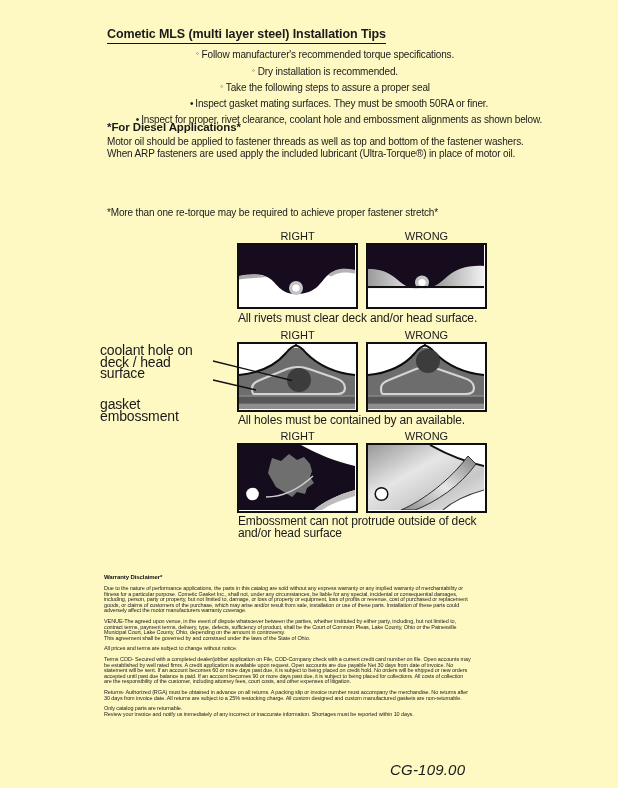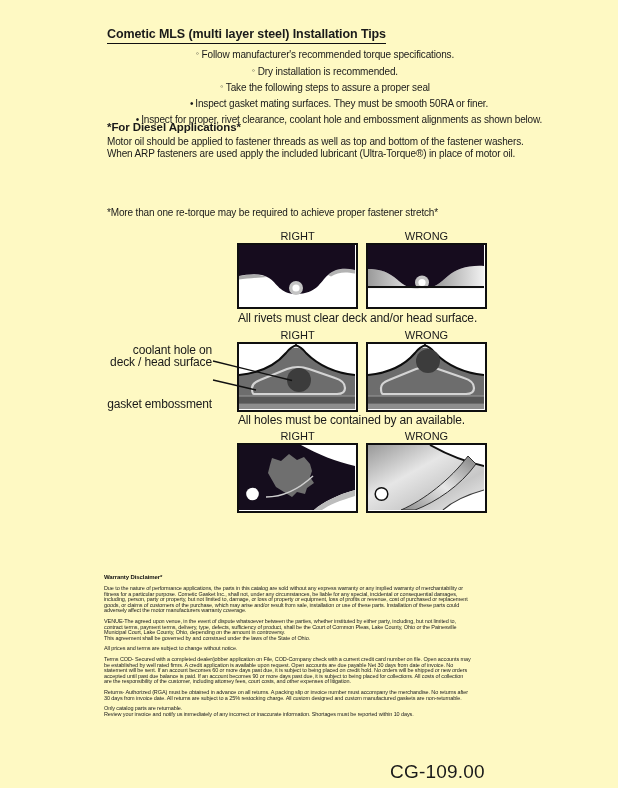--- a/index.html
+++ b/index.html
@@ -12,25 +12,25 @@
   .body-txt{font-size:10px;letter-spacing:-0.15px;line-height:11.8px;}
   .tip-row{line-height:16px;font-size:10px;letter-spacing:-0.15px;text-align:center;}
   .tip-row .m1{font-size:8px;vertical-align:1.5px;margin-right:3px;}
   .tip-row.sub{padding-left:28px;}
   .tip-row .m2{font-size:10px;margin-right:2px;}
   .sec-head{font-size:11.5px;font-weight:bold;letter-spacing:-0.1px;}
   .rw-label{font-size:11px;font-weight:normal;text-align:center;width:121px;letter-spacing:0;}
   .dbox{border:2.5px solid #0f0f0f;width:121px;box-sizing:border-box;background:#fff;}
   .dbox svg{display:block;}
   .caption{font-size:12px;letter-spacing:-0.15px;line-height:12px;}
-  .ptr-label{font-size:12px;letter-spacing:-0.15px;line-height:11.5px;text-align:right;width:112px;}
+  .ptr-label{font-size:14px;letter-spacing:-0.15px;line-height:11.5px;text-align:left;width:112px;}
   .fine{font-size:5.5px;letter-spacing:-0.1px;line-height:5.6px;color:#222;}
   .fine-head{font-size:6px;font-weight:bold;letter-spacing:-0.1px;color:#111;}
   .fine-block > div{margin-bottom:5px;}
-  .pageno{font-size:19px;letter-spacing:0.2px;}
+  .pageno{font-size:15px;letter-spacing:0.2px;font-style:italic;}
 </style>
 </head>
 <body>
 
 <div class="page">
 
   <div class="abs" style="left:107px;top:24px;">
     <span class="title">Cometic MLS (multi layer steel) Installation Tips</span>
   </div>
 
@@ -156,20 +156,22 @@
       </defs>
       <rect width="116" height="65" fill="#ffffff"></rect>
       <path d="M0,0 H62 C78,9 98,17 116,21 L116,45 C98,50 84,57 75,65 L0,65 Z" fill="url(#g3)"></path>
       <path d="M62,0 C78,9 98,17 116,21" stroke="#111111" stroke-width="2" fill="none"></path>
       <path d="M75,65 C84,57 98,50 116,45" stroke="#3a3a3a" stroke-width="1.2" fill="none"></path>
       <path d="M33,65 C56,55 82,35 100,11 L108,19 C92,41 68,57 47,65 Z" fill="url(#g4)" stroke="#2e2e2e" stroke-width="1"></path>
       <circle cx="13.5" cy="49" r="6.3" fill="#ffffff" stroke="#111111" stroke-width="1.5"></circle>
     </svg>
   </div>
 
+  <div class="abs caption lines" style="left:238px;top:515px;width:260px;">Embossment can not protrude outside of deck
+and/or head surface</div>
 
   <div class="abs fine-block" style="left:104px;top:574px;width:436px;">
     <div class="fine-head" style="margin-bottom:6px;">Warranty Disclaimer*</div>
     <div class="fine lines">Due to the nature of performance applications, the parts in this catalog are sold without any express warranty or any implied warranty of merchantability or
 fitness for a particular purpose.  Cometic Gasket Inc., shall not, under any circumstances, be liable for any special, incidental or consequential damages,
 including, person, party or property, but not limited to, damage, or loss of property or equipment, loss of profits or revenue, cost of purchased or replacement
 goods, or claims of customers of the purchase, which may arise and/or result from sale, installation or use of these parts.  Installation of these parts could
 adversely affect the motor manufacturers warranty coverage.</div>
     <div class="fine lines">VENUE-The agreed upon venue, in the event of dispute whatsoever between the parties, whether instituted by either party, including, but not limited to,
 contract terms, payment terms, delivery, type, defects, sufficiency of product, shall be the Court of Common Pleas, Lake County, Ohio or the Painesville

